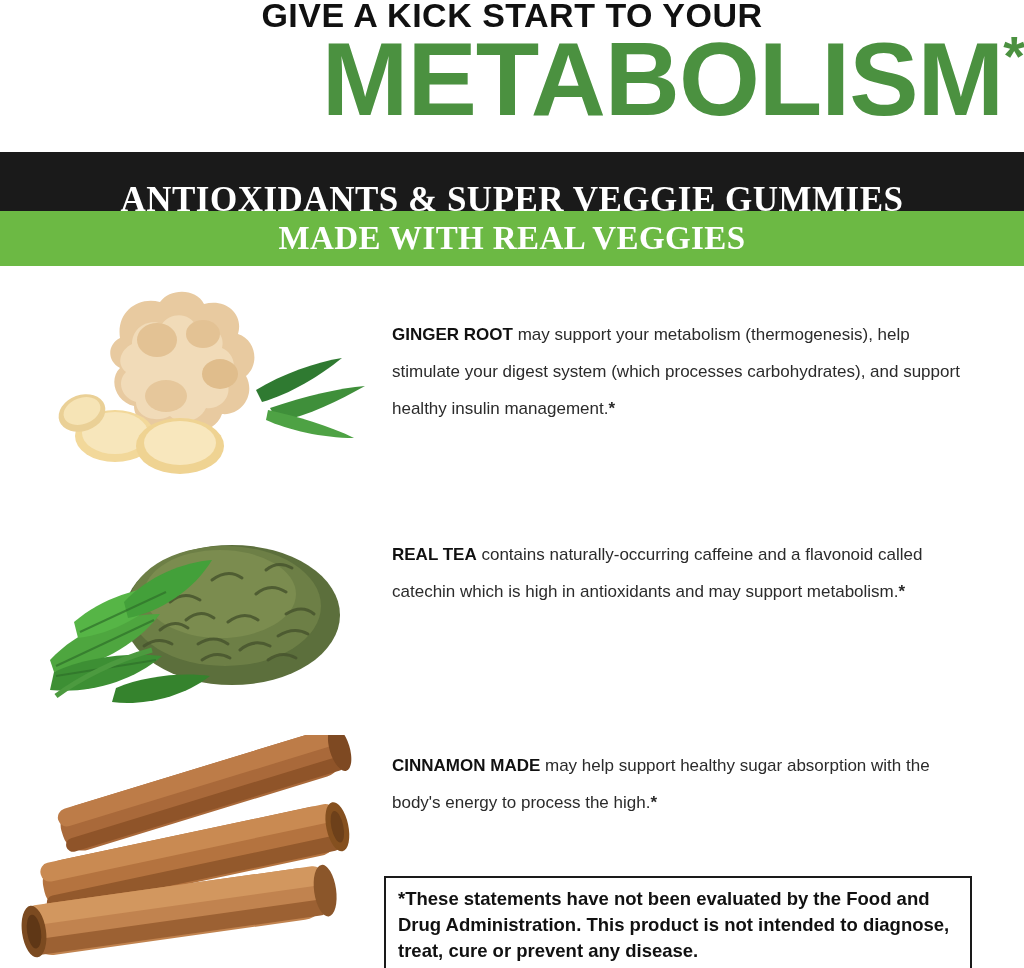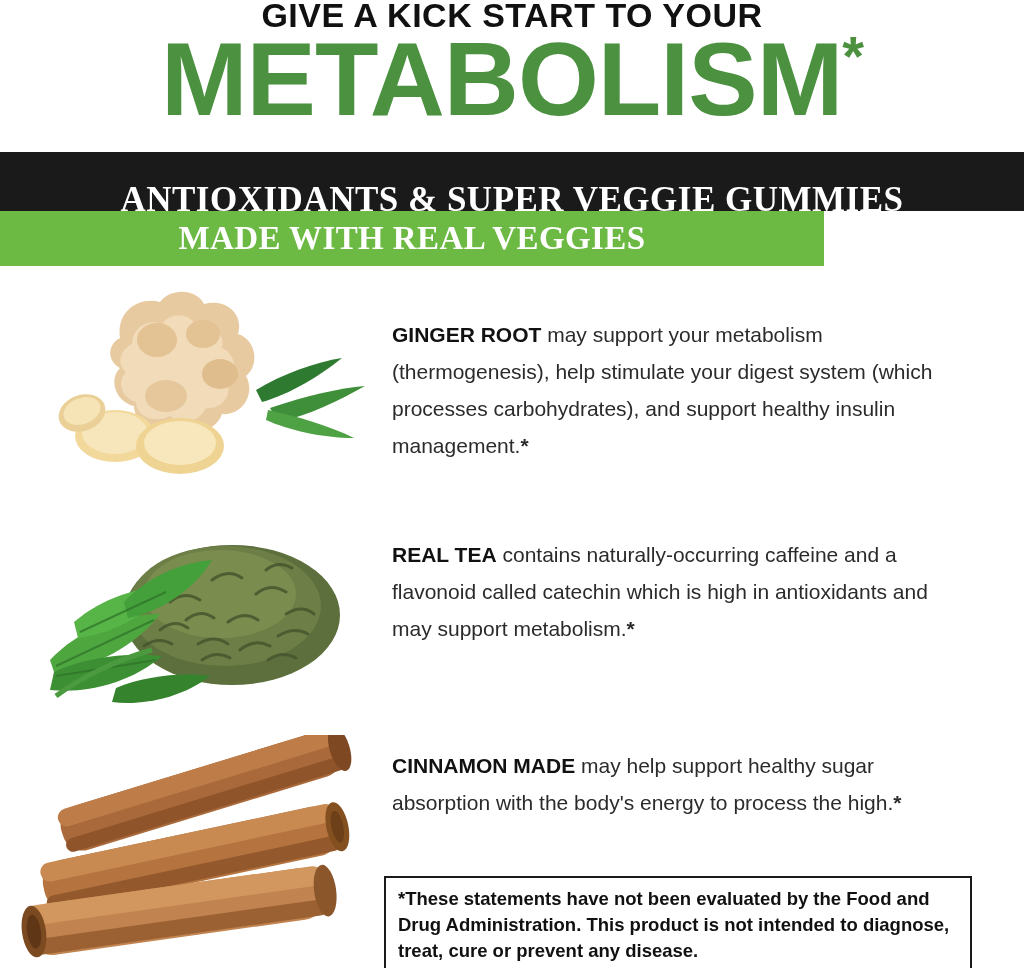--- a/index.html
+++ b/index.html
@@ -27,21 +27,21 @@
     font-size: 34px;
     letter-spacing: 0.5px;
     color: #111111;
     line-height: 1.05;
   }
   .headline-main {
     position: absolute;
     left: 0;
     top: 22px;
     width: 1024px;
-    text-align: center;
+    text-align: right;
     font-family: "Liberation Sans", sans-serif;
     font-weight: bold;
     font-size: 104px;
     letter-spacing: -1px;
     color: #4b9140;
     line-height: 1.1;
     white-space: nowrap;
   }
   .headline-main .star {
     font-size: 56px;
@@ -69,21 +69,21 @@
     color: #ffffff;
     letter-spacing: 0.5px;
     white-space: nowrap;
     margin-top: 36px;
   }
 
   .band-green {
     position: absolute;
     left: 0;
     top: 211px;
-    width: 824px;
+    width: 1024px;
     height: 55px;
     background: #6cb944;
     display: flex;
     align-items: center;
     justify-content: center;
   }
   .band-green span {
     font-family: "Liberation Serif", serif;
     font-weight: bold;
     font-size: 33px;
@@ -102,21 +102,21 @@
     position: absolute;
     left: 20px;
     top: 0;
     width: 350px;
     height: 210px;
   }
   .row-text {
     position: absolute;
     left: 392px;
     width: 570px;
-    font-size: 21px;
+    font-size: 17px;
     line-height: 37px;
     color: #2b2b2b;
     font-family: "Liberation Sans", sans-serif;
   }
   .row-text b {
     font-weight: bold;
     color: #111111;
   }
   .row-text .ast {
     font-weight: bold;

